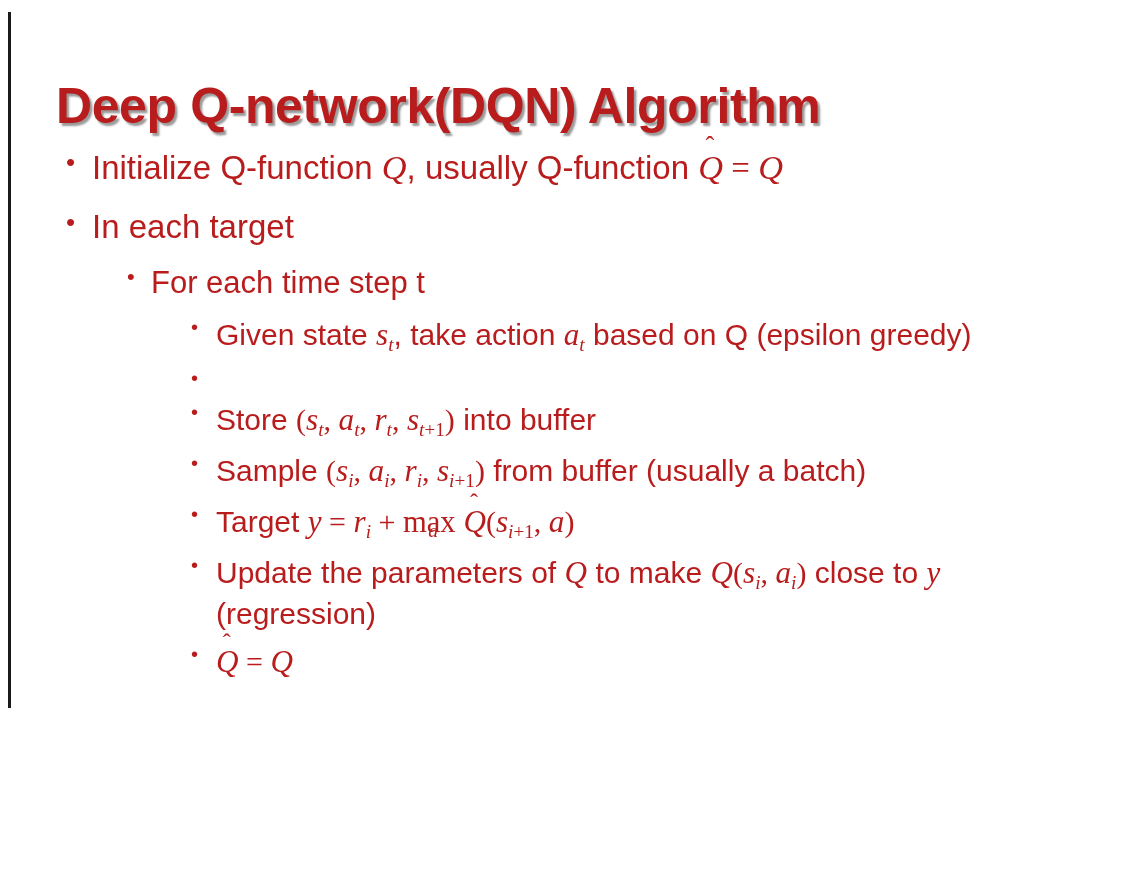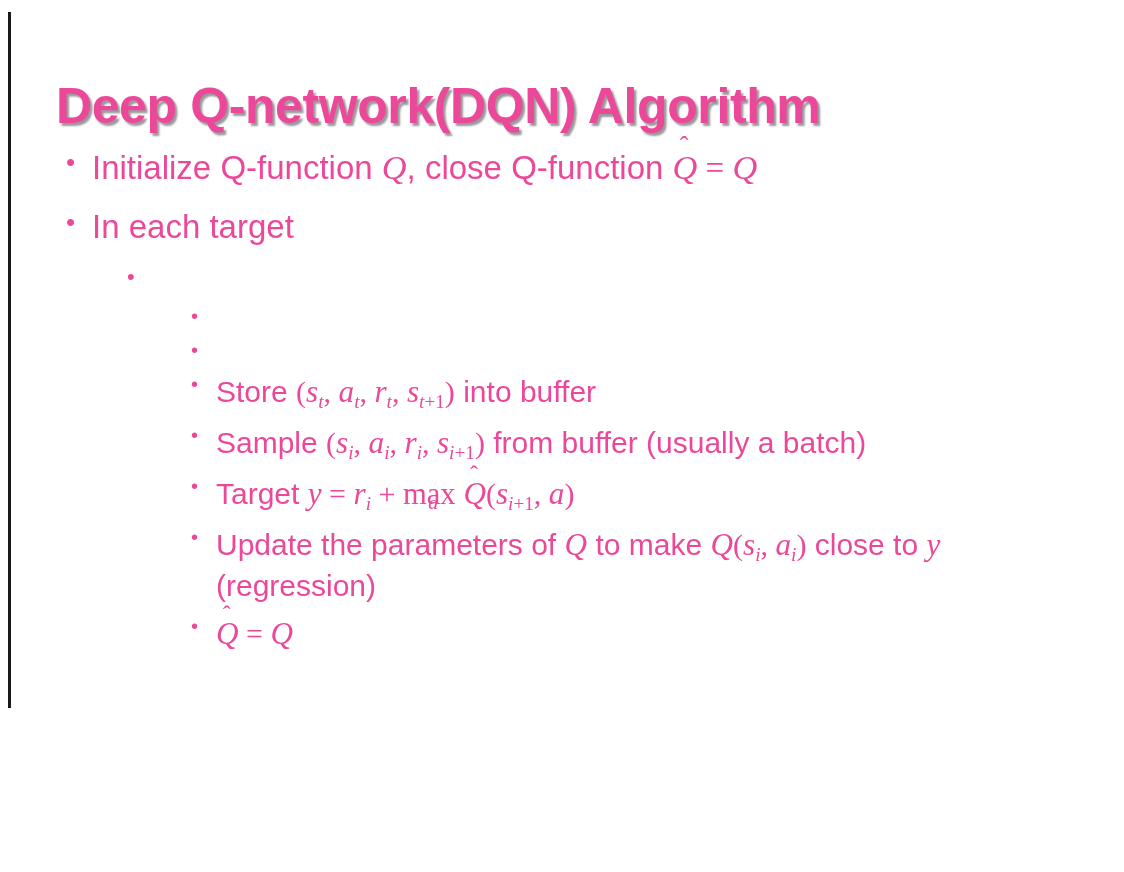--- a/index.html
+++ b/index.html
@@ -7,21 +7,21 @@
     padding: 0;
     background: #ffffff;
   }
   .slide {
     position: relative;
     width: 1124px;
     height: 708px;
     background: #ffffff;
     overflow: hidden;
     font-family: "Liberation Sans", sans-serif;
-    color: #ec4899;
+    color: #b91c1c;
   }
   .left-rule {
     position: absolute;
     left: 8px;
     top: 12px;
     width: 3px;
     height: 846px;
     background: #1a1a1a;
   }
   .slide-title {
@@ -133,31 +133,33 @@
 
 <div class="slide">
 
   <div class="left-rule"></div>
 
   <h1 class="slide-title">Deep Q-network(DQN) Algorithm</h1>
 
   <div class="body-block">
       <div class="bullet lvl1">
         <span class="marker">•</span>
-        <span class="btext"><span>Initialize Q-function </span><span class="mi">Q</span><span>, close Q-function </span><span class="hatwrap"><span class="hat">ˆ</span><span class="mi">Q</span></span><span class="mo"> = </span><span class="mi">Q</span></span>
+        <span class="btext"><span>Initialize Q-function </span><span class="mi">Q</span><span>, usually Q-function </span><span class="hatwrap"><span class="hat">ˆ</span><span class="mi">Q</span></span><span class="mo"> = </span><span class="mi">Q</span></span>
       </div>
       <div class="bullet lvl1">
         <span class="marker">•</span>
         <span class="btext"><span>In each target</span></span>
       </div>
       <div class="bullet lvl2">
         <span class="marker">•</span>
+        <span class="btext"><span>For each time step t</span></span>
       </div>
       <div class="bullet lvl3">
         <span class="marker">•</span>
+        <span class="btext"><span>Given state </span><span><span class="mi">s</span><span class="sub">t</span></span><span>, take action </span><span><span class="mi">a</span><span class="sub">t</span></span><span> based on Q (epsilon greedy)</span></span>
       </div>
       <div class="bullet lvl3">
         <span class="marker">•</span>
       </div>
       <div class="bullet lvl3">
         <span class="marker">•</span>
         <span class="btext"><span>Store </span><span class="mo">(</span><span><span class="mi">s</span><span class="sub">t</span></span><span class="mo">, </span><span><span class="mi">a</span><span class="sub">t</span></span><span class="mo">, </span><span><span class="mi">r</span><span class="sub">t</span></span><span class="mo">, </span><span><span class="mi">s</span><span class="sub"><span>t</span><span class="num">+1</span></span></span><span class="mo">)</span><span> into buffer</span></span>
       </div>
       <div class="bullet lvl3">
         <span class="marker">•</span>

